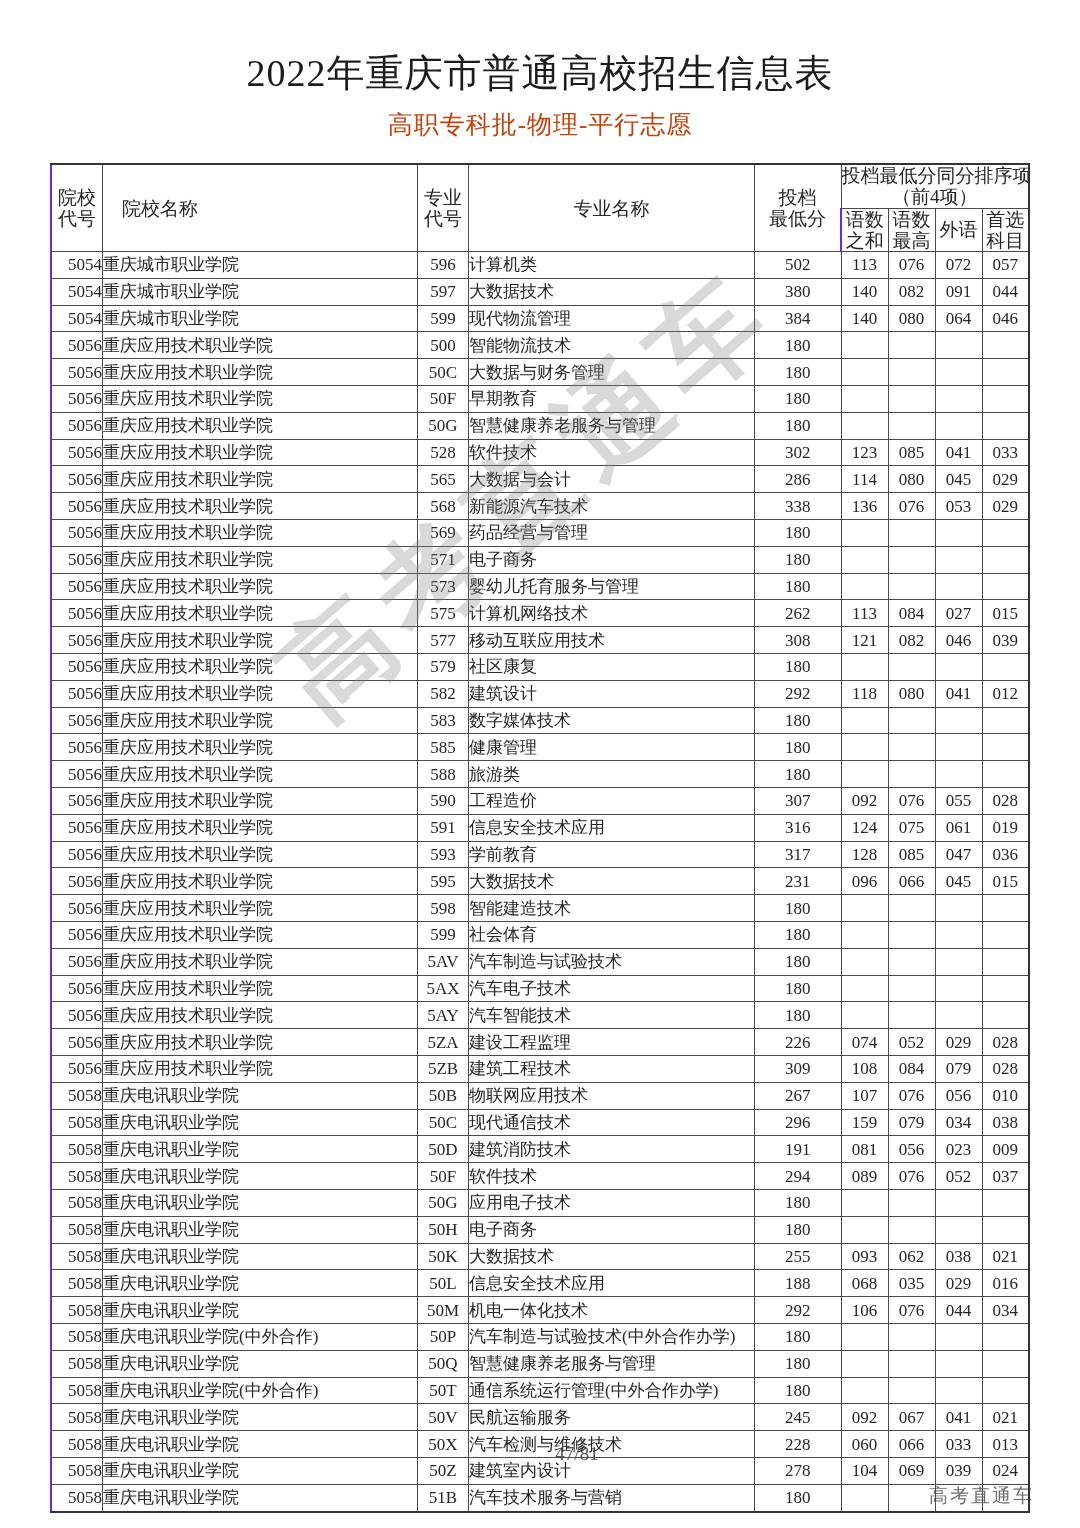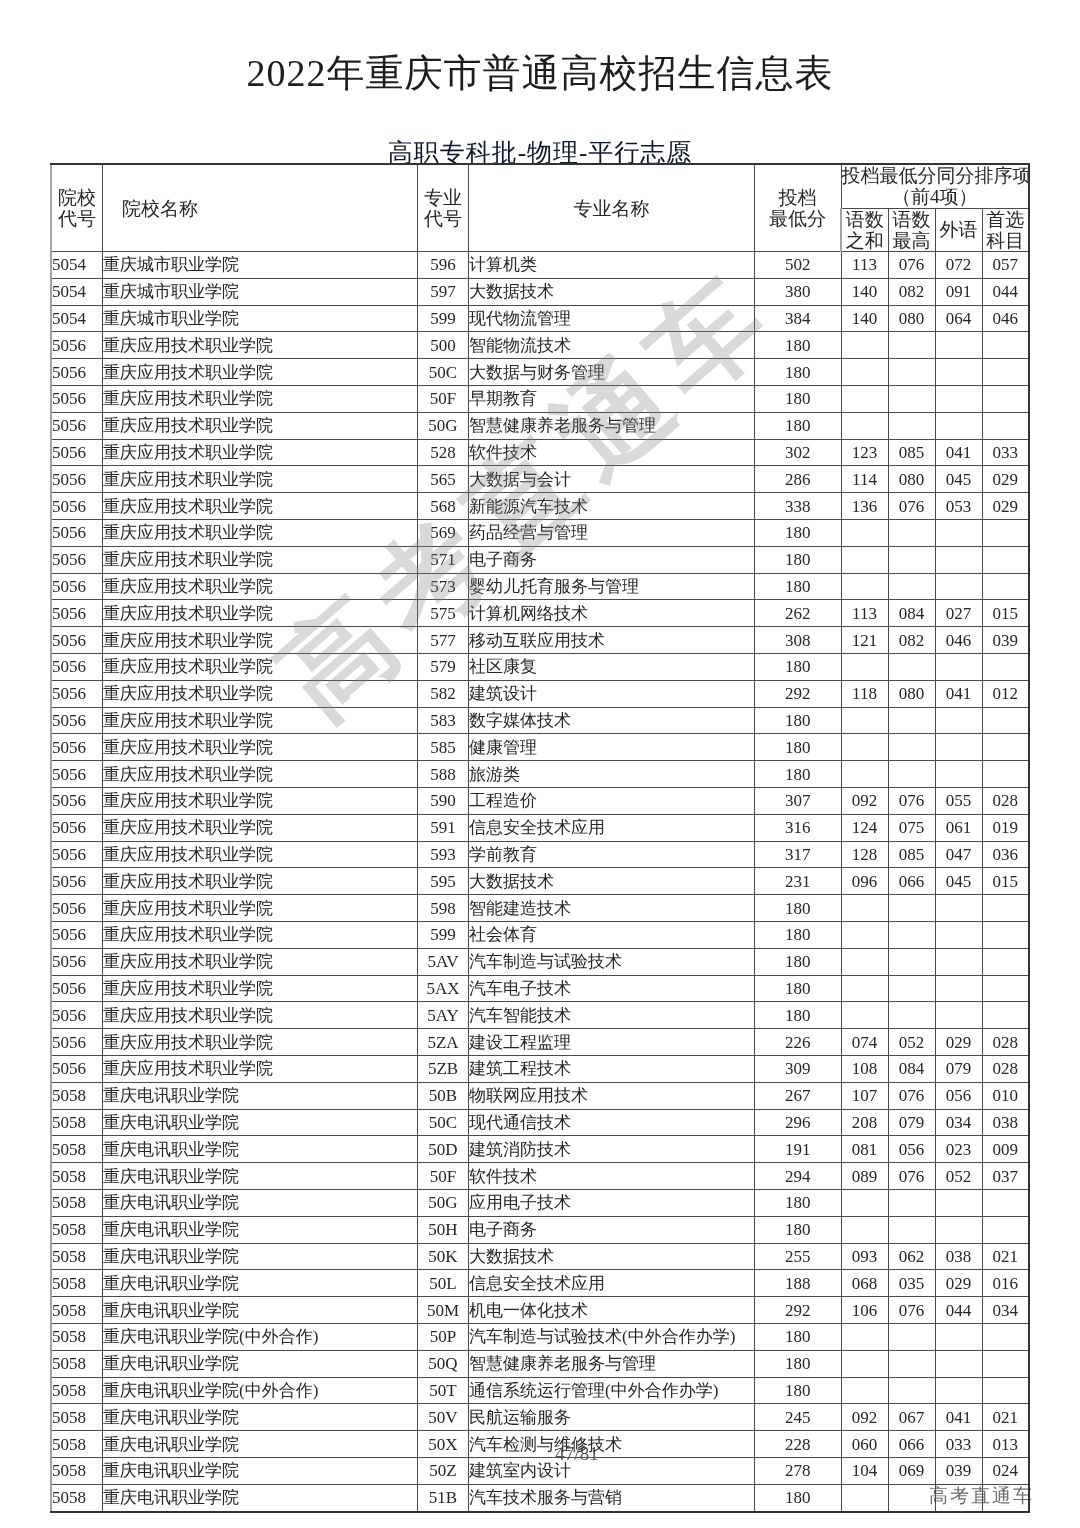--- a/index.html
+++ b/index.html
@@ -33,22 +33,21 @@
 
   
   .title{
     position:absolute;top:48px;left:0;width:1080px;
     text-align:center;font-size:38px;letter-spacing:1px;
     color:#1d1d1d;
   }
   .subtitle{
     position:absolute;top:108px;left:0;width:1080px;
     text-align:center;font-size:25px;letter-spacing:1px;
-    color:#0f172a;
-    margin-top:28px;
+    color:#c2410c;
   }
 
   
   .tbl-wrap{position:absolute;left:50px;top:163px;width:980px;z-index:2;}
   table.grid{
     border-collapse:collapse;
     width:980px;
     table-layout:fixed;
     font-size:17px;
     line-height:1;
@@ -59,34 +58,34 @@
     vertical-align:middle;
     color:#262626;
     font-weight:normal;
     overflow:hidden;
     white-space:nowrap;
   }
   table.grid th{font-size:19px;}
   
   table.grid{outline:none;}
   .tbl-wrap{box-shadow:none;}
-  table.grid tr td:first-child, table.grid tr th:first-child{border-left:2px solid #a3a3a3;}
+  table.grid tr td:first-child, table.grid tr th:first-child{border-left:2px solid #6d28d9;}
   table.grid tr td:last-child, table.grid tr th:last-child{border-right:2px solid #333;}
   table.grid thead tr:first-child th{border-top:2px solid #333;}
   table.grid tbody tr:last-child td{border-bottom:2px solid #333;}
 
   .h-stack{display:block;line-height:1.12;text-align:center;}
   th.h-code{width:50px;}
   th.h-school{width:295px;}
   th.h-mcode{width:50px;}
   th.h-mname{width:285px;}
   th.h-score{width:85px;}
   th.h-sub{width:53px;}
 
-  td.c-code{width:50px;text-align:left;height:25.8px;}
+  td.c-code{width:50px;text-align:right;height:25.8px;}
   td.c-school{width:295px;text-align:left;padding-left:7px;}
   td.c-mcode{width:50px;text-align:center;}
   td.c-mname{width:285px;text-align:left;padding-left:6px;}
   td.c-score{width:85px;text-align:center;}
   td.c-sub{width:53px;text-align:center;}
 
   td.c-school, td.c-mname{text-overflow:clip;}
 
   thead th.group{font-size:19px;}
 
@@ -503,21 +502,21 @@
             <td class="c-sub">076</td>
             <td class="c-sub">056</td>
             <td class="c-sub">010</td>
           </tr>
           <tr>
             <td class="c-code">5058</td>
             <td class="c-school">重庆电讯职业学院</td>
             <td class="c-mcode">50C</td>
             <td class="c-mname">现代通信技术</td>
             <td class="c-score">296</td>
-            <td class="c-sub">208</td>
+            <td class="c-sub">159</td>
             <td class="c-sub">079</td>
             <td class="c-sub">034</td>
             <td class="c-sub">038</td>
           </tr>
           <tr>
             <td class="c-code">5058</td>
             <td class="c-school">重庆电讯职业学院</td>
             <td class="c-mcode">50D</td>
             <td class="c-mname">建筑消防技术</td>
             <td class="c-score">191</td>

